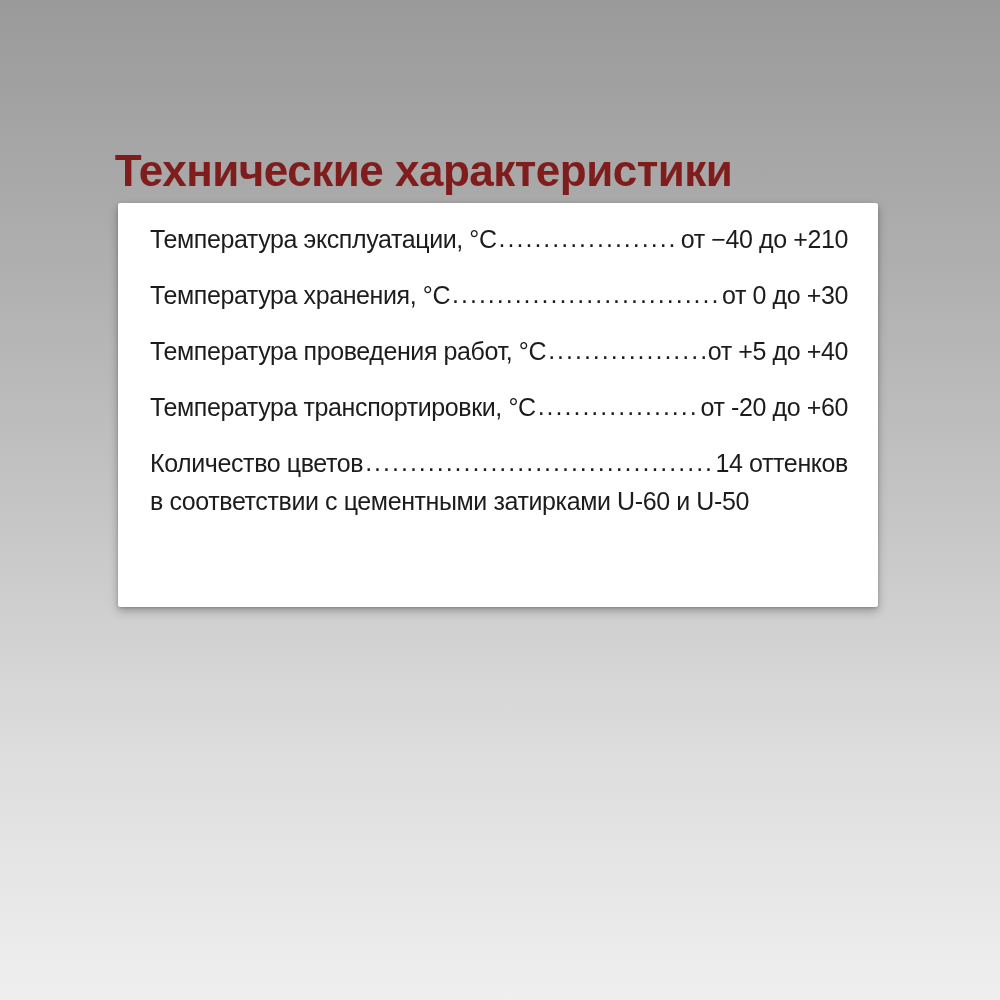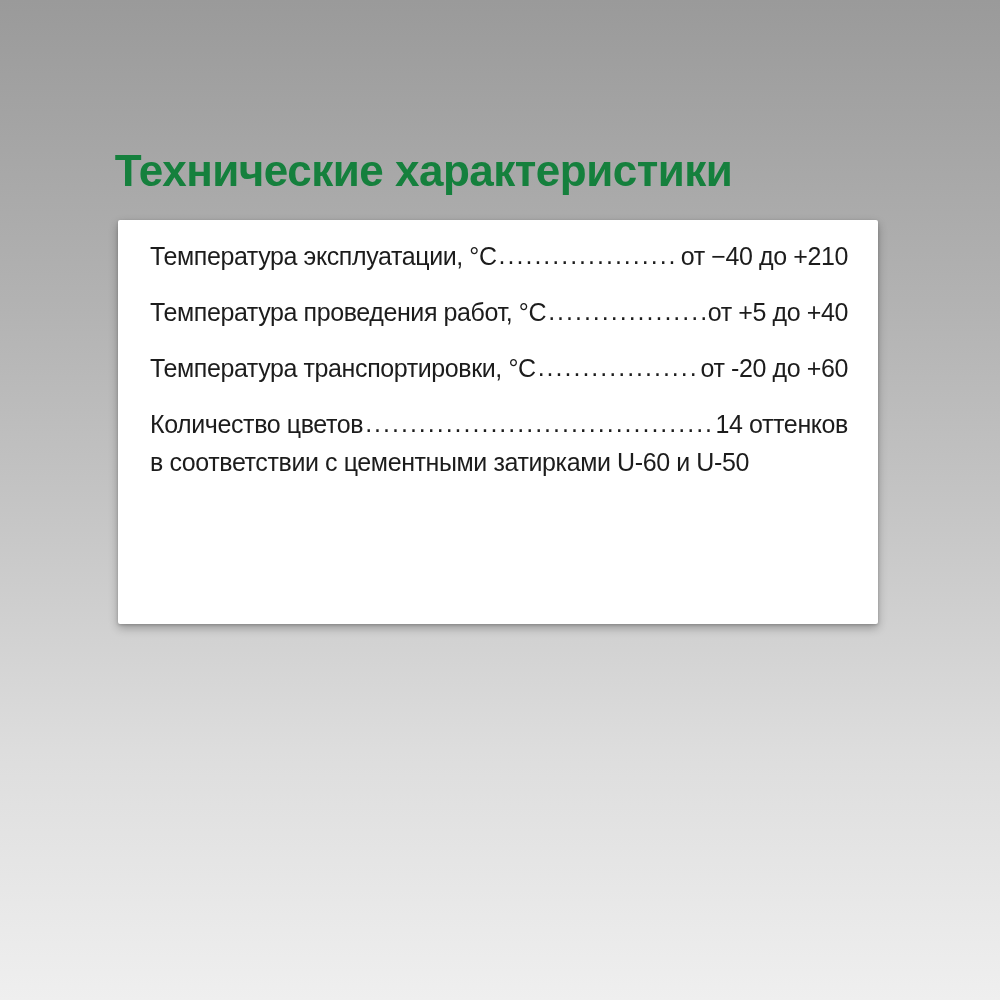--- a/index.html
+++ b/index.html
@@ -16,36 +16,35 @@
   }
   .page-title {
     position: absolute;
     top: 118px;
     left: 0;
     width: 847px;
     text-align: center;
     font-size: 44px;
     font-weight: 700;
     letter-spacing: -0.5px;
-    color: #15803d;
+    color: #7f1d1d;
     line-height: 1.1;
   }
   .spec-card {
     position: absolute;
     left: 118px;
     top: 203px;
     width: 760px;
     height: 404px;
     box-sizing: border-box;
     background: #ffffff;
     border-radius: 2px;
     box-shadow: 0 4px 10px rgba(0,0,0,0.28), 0 1px 3px rgba(0,0,0,0.18);
     padding: 24px 30px 0 32px;
     color: #1c1c1c;
-    margin-top: 17px;
   }
   .spec-row {
     display: flex;
     align-items: baseline;
     white-space: nowrap;
     font-size: 25px;
     letter-spacing: -0.4px;
     line-height: 25px;
     margin-bottom: 31px;
   }
@@ -79,20 +78,25 @@
 <h1 class="page-title">Технические характеристики</h1>
 
 <div class="spec-card">
 
   <div class="spec-row">
     <span class="spec-label">Температура эксплуатации, °С</span>
     <span class="spec-leader"></span>
     <span class="spec-value">от −40 до +210</span>
   </div>
 
+  <div class="spec-row">
+    <span class="spec-label">Температура хранения, °С</span>
+    <span class="spec-leader"></span>
+    <span class="spec-value">от 0 до +30</span>
+  </div>
 
   <div class="spec-row">
     <span class="spec-label">Температура проведения работ, °С</span>
     <span class="spec-leader"></span>
     <span class="spec-value">от +5 до +40</span>
   </div>
 
   <div class="spec-row">
     <span class="spec-label">Температура транспортировки, °С</span>
     <span class="spec-leader"></span>

